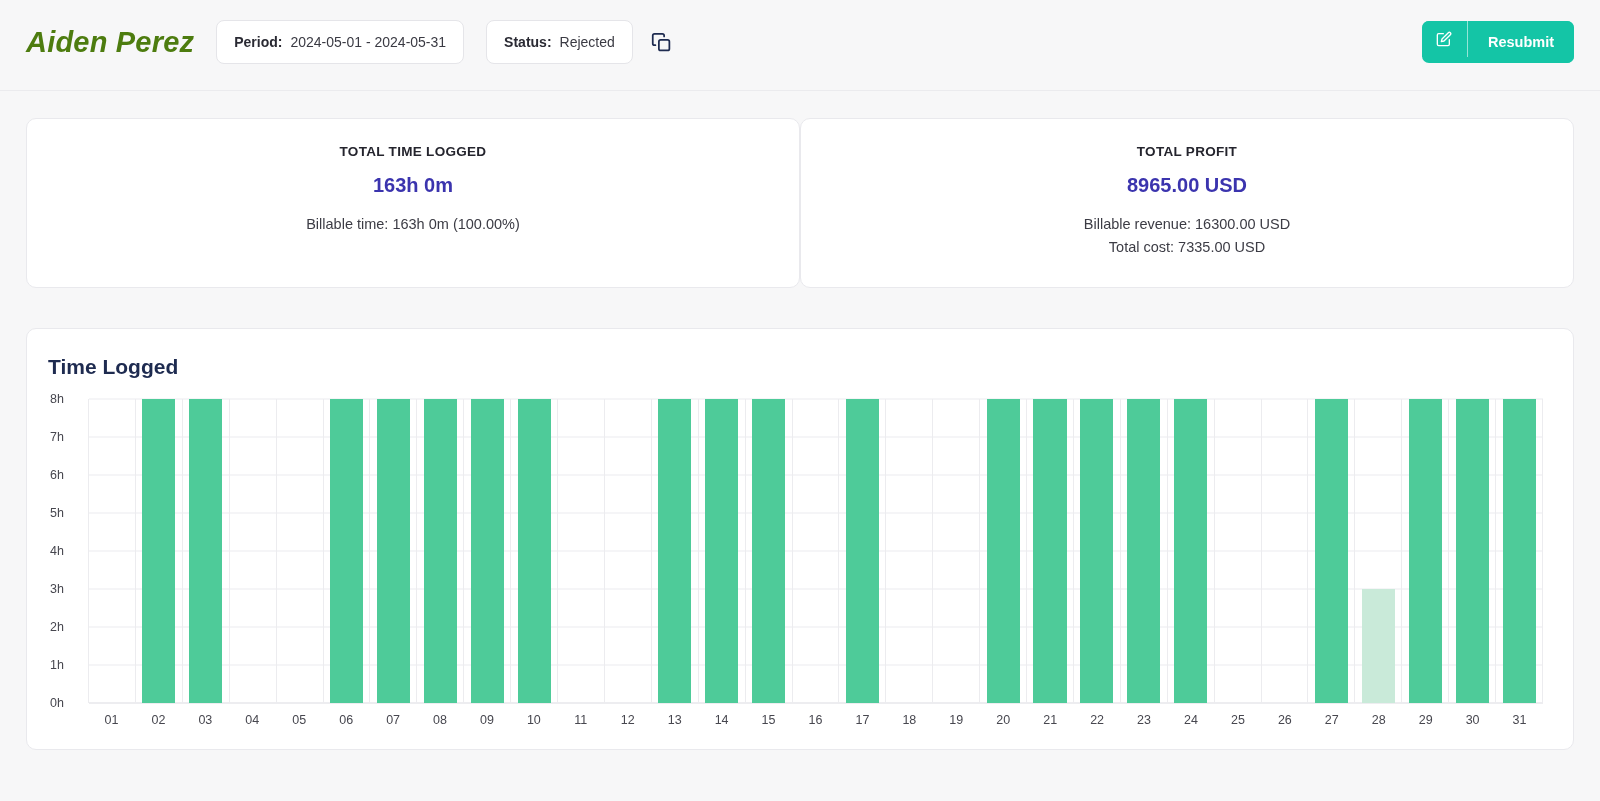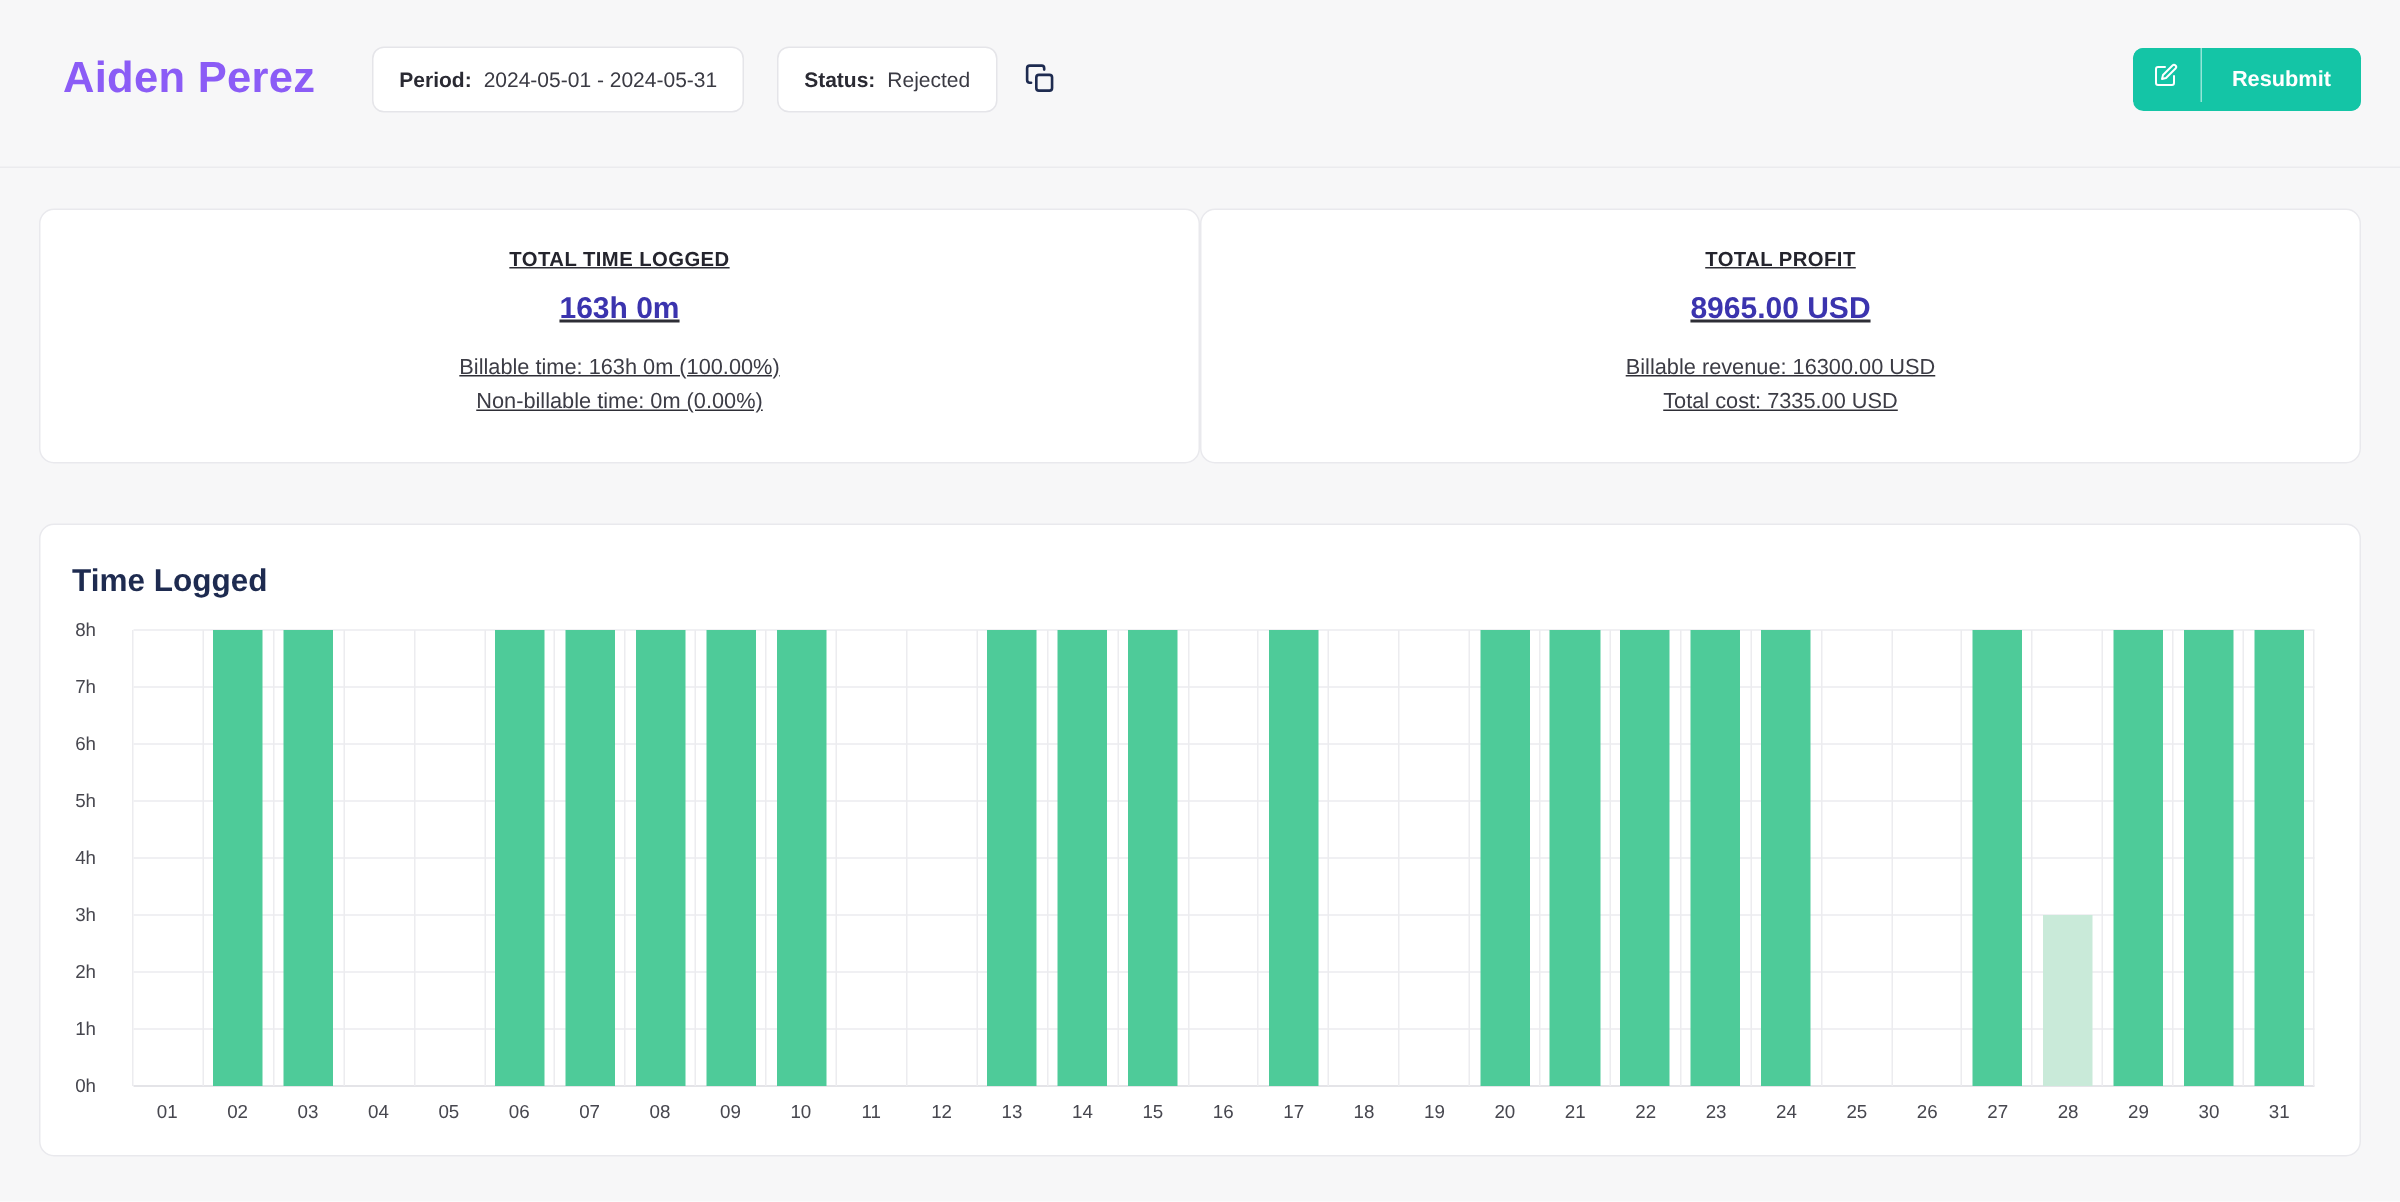--- a/index.html
+++ b/index.html
@@ -9,25 +9,26 @@
     height: 801px;
     background: #f7f7f8;
     font-family: "Liberation Sans", sans-serif;
     color: #2e2e36;
   }
   .page { padding: 20px 26px 24px; }
 
   
   .topbar { display: flex; align-items: center; gap: 22px; }
   .page-title {
-    margin: 16px;
+    margin: 0;
     font-size: 29px;
     font-weight: 700;
-    color: #8b5cf6;
+    color: #4d7c0f;
     letter-spacing: 0.2px;
+    font-style: italic;
   }
   .pill {
     display: inline-flex;
     align-items: center;
     gap: 8px;
     background: #ffffff;
     border: 1px solid #e5e5e9;
     border-radius: 8px;
     padding: 13px 17px;
     font-size: 14px;
@@ -65,21 +66,20 @@
     height: 1px;
     background: #ebebee;
     margin: 26px -26px 0;
   }
 
   
   .cards {
     display: grid;
     grid-template-columns: 1fr 1fr;
     margin-top: 27px;
-    text-decoration: underline;
   }
   .card {
     background: #ffffff;
     border: 1px solid #e9e9ed;
     border-radius: 10px;
     padding: 25px 20px 27px;
     text-align: center;
   }
   .card-title {
     font-size: 13.5px;
@@ -207,21 +207,20 @@
     </div>
   </header>
 
   <div class="divider"></div>
 
   <section class="cards">
     <div class="card">
       <div class="card-title">TOTAL TIME LOGGED</div>
       <div class="card-value">163h 0m</div>
       <div class="card-line">Billable time: 163h 0m (100.00%)</div>
-      <div class="card-line">Non-billable time: 0m (0.00%)</div>
     </div>
     <div class="card">
       <div class="card-title">TOTAL PROFIT</div>
       <div class="card-value">8965.00 USD</div>
       <div class="card-line">Billable revenue: 16300.00 USD</div>
       <div class="card-line">Total cost: 7335.00 USD</div>
     </div>
   </section>
 
   <section class="chart-card">

